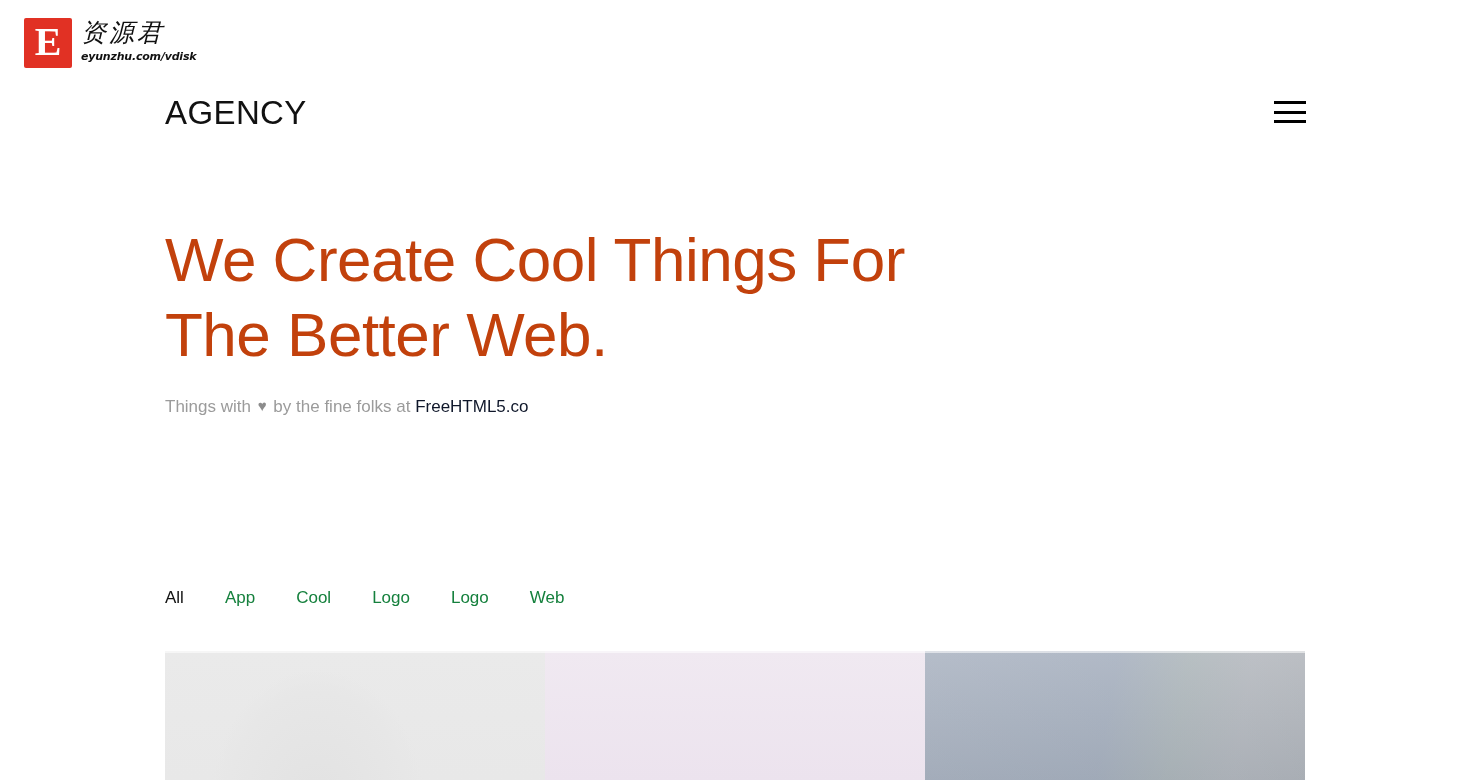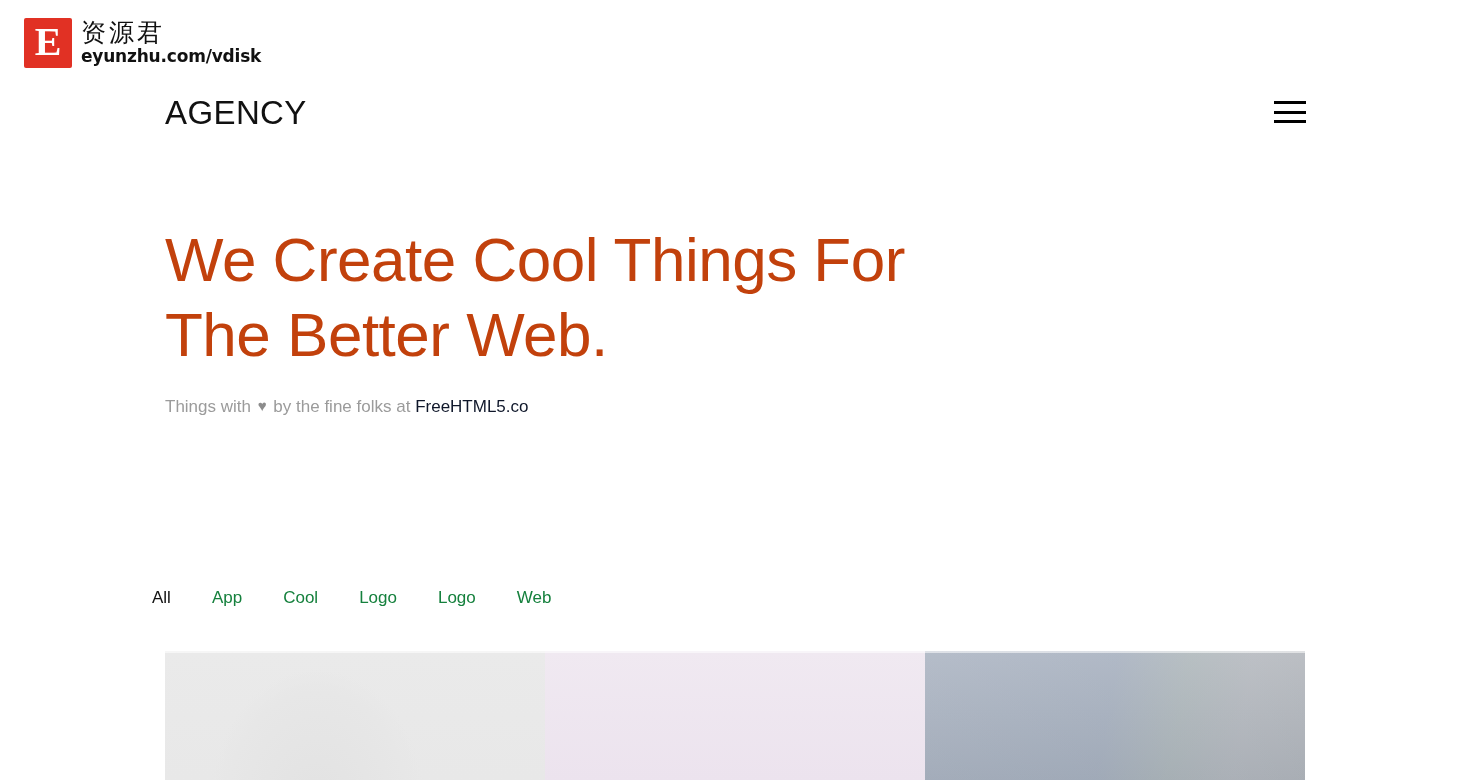--- a/index.html
+++ b/index.html
@@ -44,32 +44,33 @@
     font-weight: bold;
     font-size: 40px;
     line-height: 1;
     letter-spacing: 0;
     transform: translateY(-1px);
   }
   .logo-text {
     display: flex;
     flex-direction: column;
     padding-top: 1px;
+    font-style: italic;
   }
   .logo-cjk {
     font-family: "DejaVu Serif", serif;
     font-size: 25px;
     line-height: 28px;
     color: #111111;
     letter-spacing: 3px;
     white-space: nowrap;
   }
   .logo-url {
     font-family: "DejaVu Sans", sans-serif;
-    font-size: 17px;
+    font-size: 11px;
     font-weight: bold;
     line-height: 17px;
     color: #111111;
     letter-spacing: -0.2px;
     white-space: nowrap;
     margin-top: 1px;
   }
 
   
   .topnav {
@@ -148,21 +149,21 @@
     padding: 0 2px;
   }
   .hero-link {
     color: #0f172a;
     text-decoration: none;
   }
 
   
   .filters {
     position: absolute;
-    left: 152px;
+    left: 165px;
     top: 586px;
     display: flex;
     align-items: flex-start;
     gap: 0;
   }
   .filter-item {
     font-size: 17px;
     line-height: 24px;
     color: #15803d;
     text-decoration: none;

